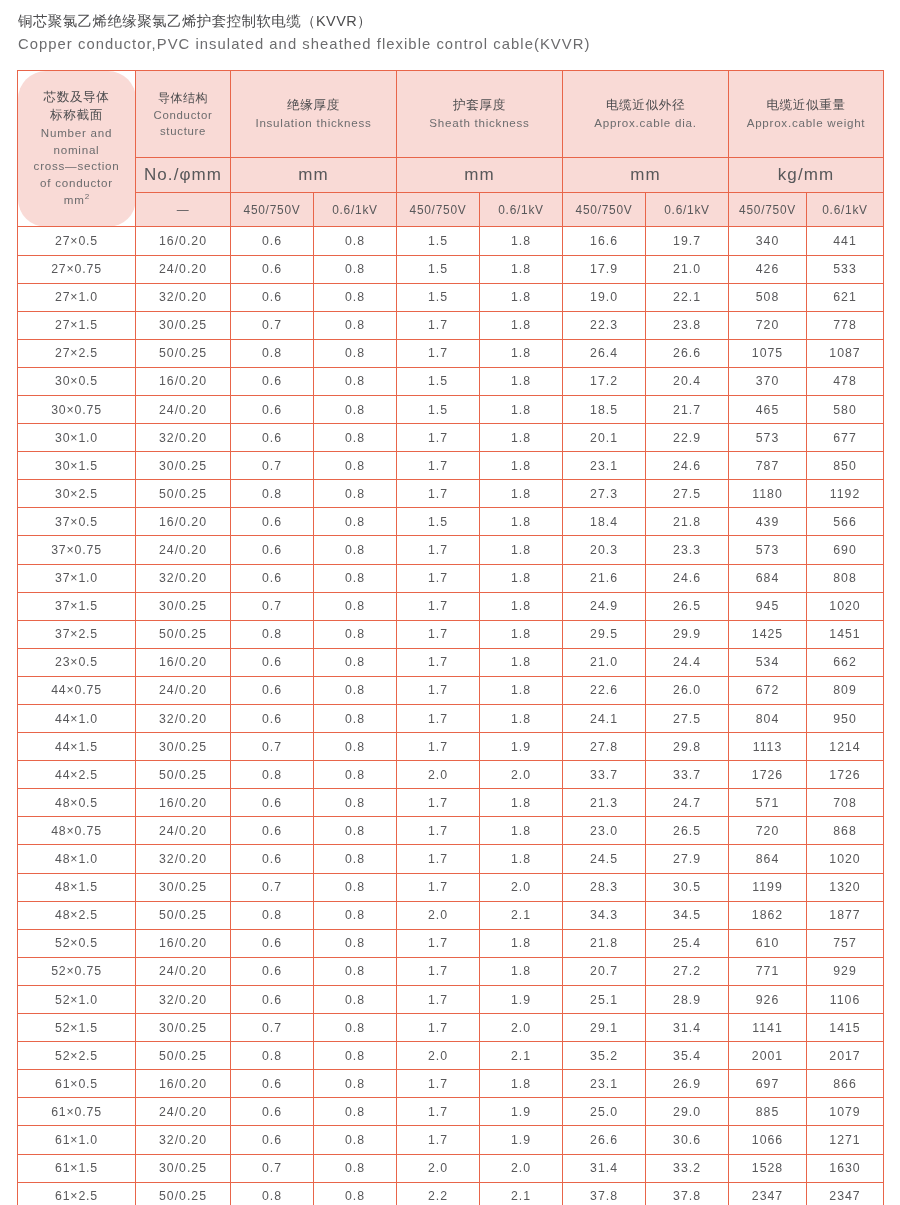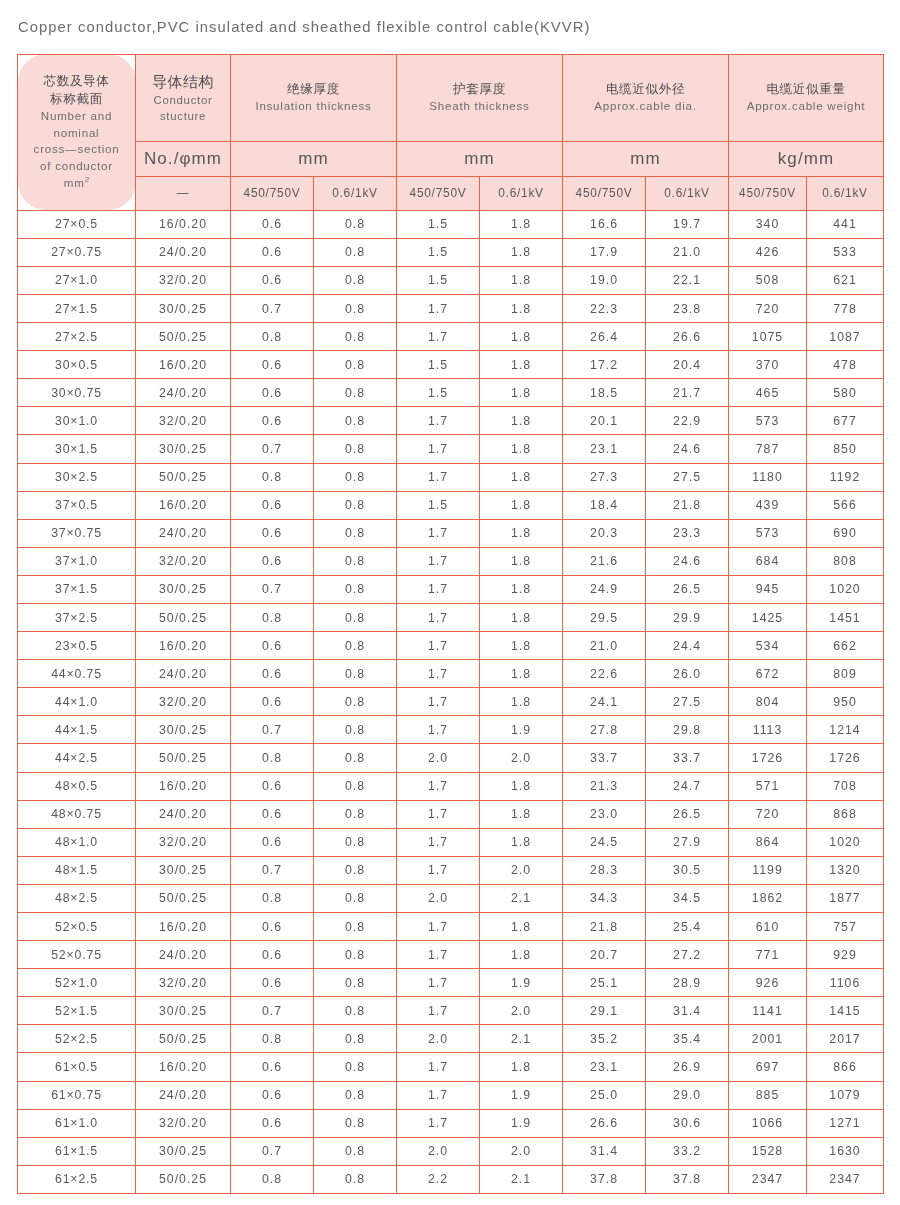--- a/index.html
+++ b/index.html
@@ -30,21 +30,20 @@
     letter-spacing: 0.4px;
     color: #4d4d4f;
     line-height: 1.5;
     white-space: nowrap;
   }
   .title-en {
     font-size: 14.8px;
     letter-spacing: 1.05px;
     color: #6c6c6e;
     line-height: 1.6;
-    margin-top: 5px;
     white-space: nowrap;
   }
   
   .table-wrap {
     margin: 14px 0 0 17px;
     width: 866px;
   }
   table.spec {
     border-collapse: collapse;
     width: 866px;
@@ -70,21 +69,21 @@
     display: block;
   }
   .h-en {
     font-size: 11.6px;
     letter-spacing: 0.75px;
     line-height: 1.42;
     color: #6c6c6e;
     display: block;
   }
   .h-small-cn {
-    font-size: 15px;
+    font-size: 12px;
     letter-spacing: 0.5px;
     line-height: 1.4;
     color: #4d4d4f;
     display: block;
   }
   .h-small-en {
     font-size: 11.4px;
     letter-spacing: 0.7px;
     line-height: 1.42;
     color: #6c6c6e;
@@ -121,20 +120,21 @@
   col.c7 { width: 83px;  }
   col.c8 { width: 78px;  }
   col.c9 { width: 77px;  }
 </style>
 </head>
 <body>
 
 <div class="page">
 
   <div class="titles">
+    <div class="title-cn">铜芯聚氯乙烯绝缘聚氯乙烯护套控制软电缆（KVVR）</div>
     <div class="title-en">Copper conductor,PVC insulated and sheathed flexible control cable(KVVR)</div>
   </div>
 
   <div class="table-wrap">
     <table class="spec">
       <colgroup>
         <col class="c0">
           <col class="c1">
           <col class="c2">
           <col class="c3">

